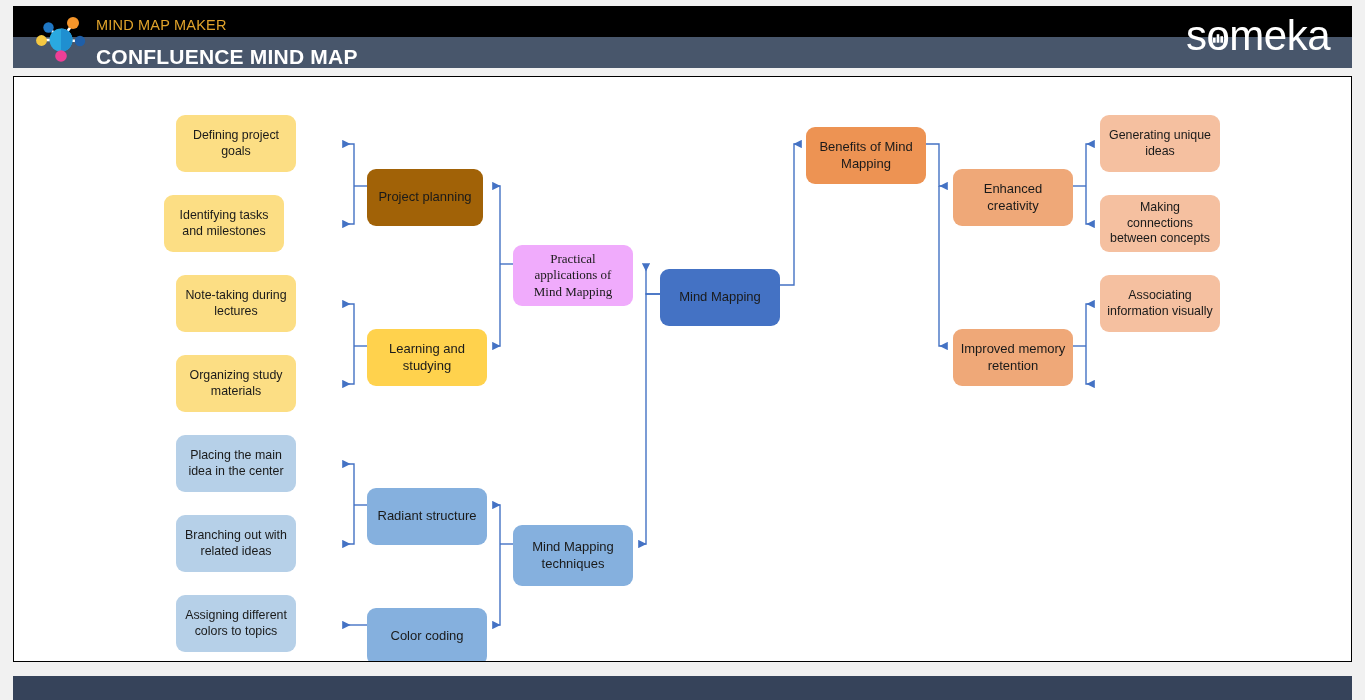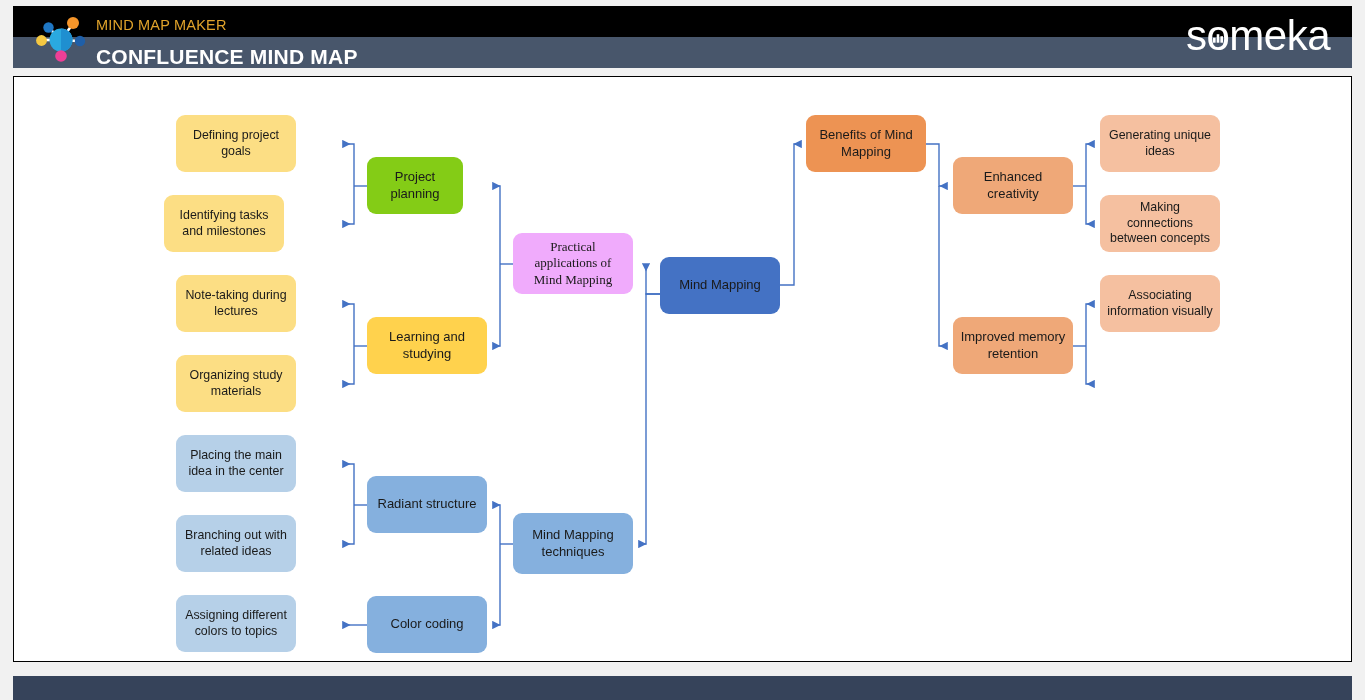--- a/index.html
+++ b/index.html
@@ -120,21 +120,21 @@
     border-radius: 9px;
     display: flex;
     align-items: center;
     justify-content: center;
     text-align: center;
     color: #1a1a1a;
     font-size: 12.4px;
     line-height: 1.28;
     padding: 3px 6px;
   }
-  .node.big { font-size: 13px; }
+  .node.big { font-size: 13px; margin-top: 12px; }
 
   svg.edges {
     position: absolute;
     left: 0; top: 0;
     width: 1339px;
     height: 586px;
     overflow: visible;
     pointer-events: none;
   }
 </style>
@@ -228,21 +228,21 @@
 
       <div class="node" style="left: 162px; top: 38px; width: 120px; height: 57px; background: rgb(252, 222, 132);">Defining project goals</div>
       <div class="node" style="left: 150px; top: 118px; width: 120px; height: 57px; background: rgb(252, 222, 132);">Identifying tasks and milestones</div>
       <div class="node" style="left: 162px; top: 198px; width: 120px; height: 57px; background: rgb(252, 222, 132);">Note-taking during lectures</div>
       <div class="node" style="left: 162px; top: 278px; width: 120px; height: 57px; background: rgb(252, 222, 132);">Organizing study materials</div>
 
       <div class="node" style="left: 162px; top: 358px; width: 120px; height: 57px; background: rgb(182, 208, 232);">Placing the main idea in the center</div>
       <div class="node" style="left: 162px; top: 438px; width: 120px; height: 57px; background: rgb(182, 208, 232);">Branching out with related ideas</div>
       <div class="node" style="left: 162px; top: 518px; width: 120px; height: 57px; background: rgb(182, 208, 232);">Assigning different colors to topics</div>
 
-      <div class="node big" style="left: 353px; top: 80px; width: 96px; height: 57px; background: #84cc16;">Project planning</div>
+      <div class="node big" style="left: 353px; top: 80px; width: 116px; height: 57px; background: #a16207;">Project planning</div>
       <div class="node big" style="left: 353px; top: 240px; width: 120px; height: 57px; background: rgb(255, 210, 77);">Learning and studying</div>
       <div class="node big" style="left: 353px; top: 399px; width: 120px; height: 57px; background: rgb(133, 176, 222);">Radiant structure</div>
       <div class="node big" style="left: 353px; top: 519px; width: 120px; height: 57px; background: rgb(133, 176, 222);">Color coding</div>
 
       <div class="node big" style="left: 499px; top: 156px; width: 120px; height: 61px; background: #f0abfc; font-family: Liberation Serif, serif;">Practical applications of Mind Mapping</div>
       <div class="node big" style="left: 499px; top: 436px; width: 120px; height: 61px; background: rgb(133, 176, 222);">Mind Mapping techniques</div>
 
       <div class="node big" style="left: 646px; top: 180px; width: 120px; height: 57px; background: rgb(68, 114, 196);">Mind Mapping</div>
 
       <div class="node big" style="left: 792px; top: 38px; width: 120px; height: 57px; background: rgb(237, 147, 83);">Benefits of Mind Mapping</div>

